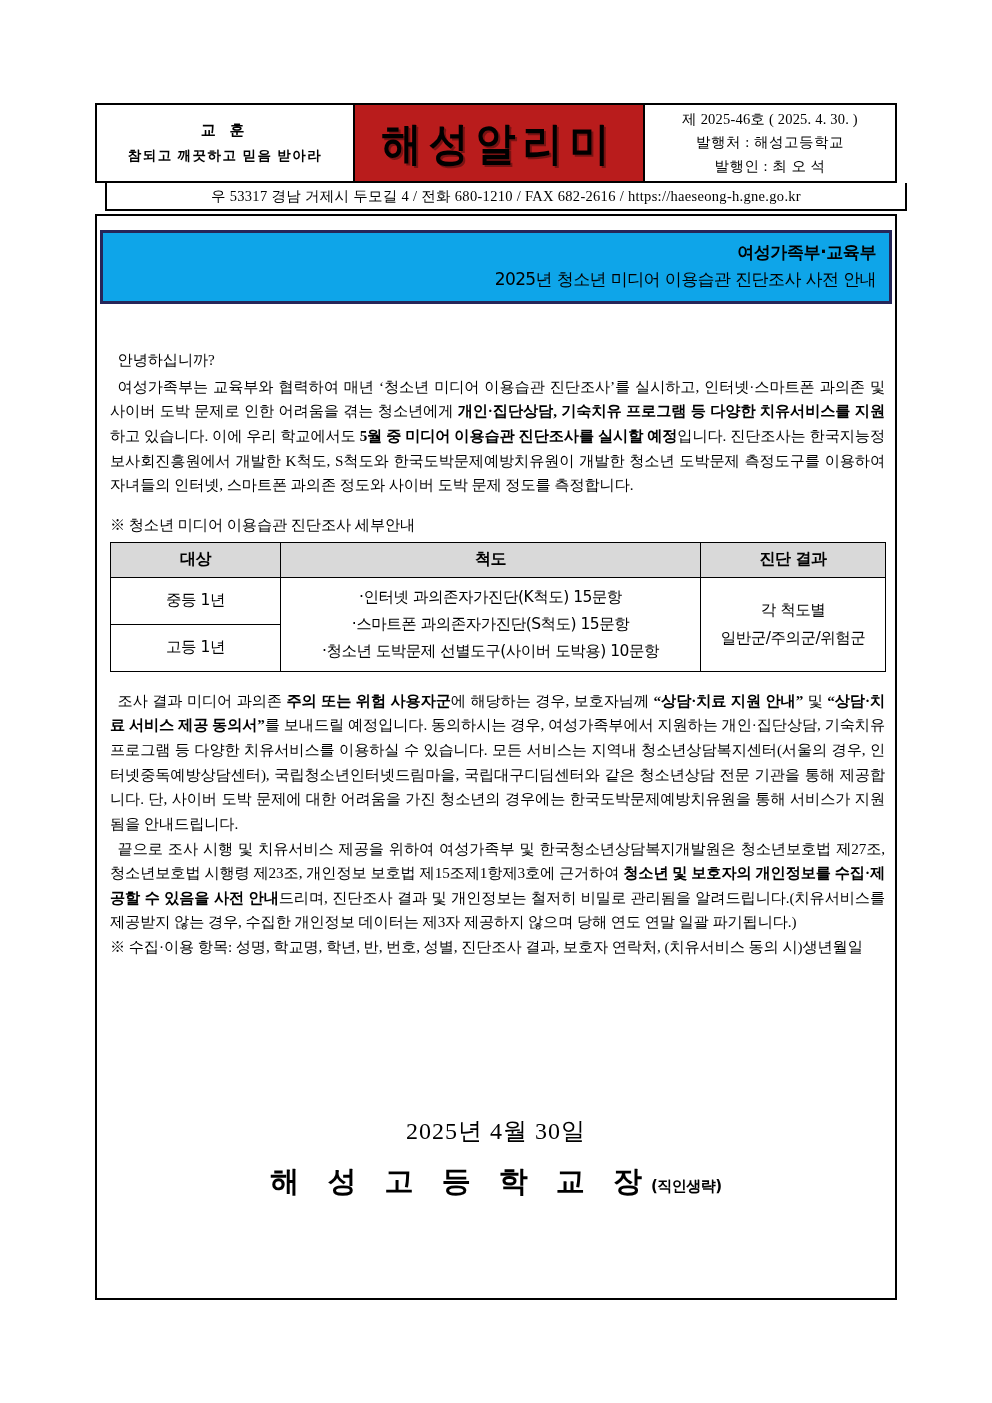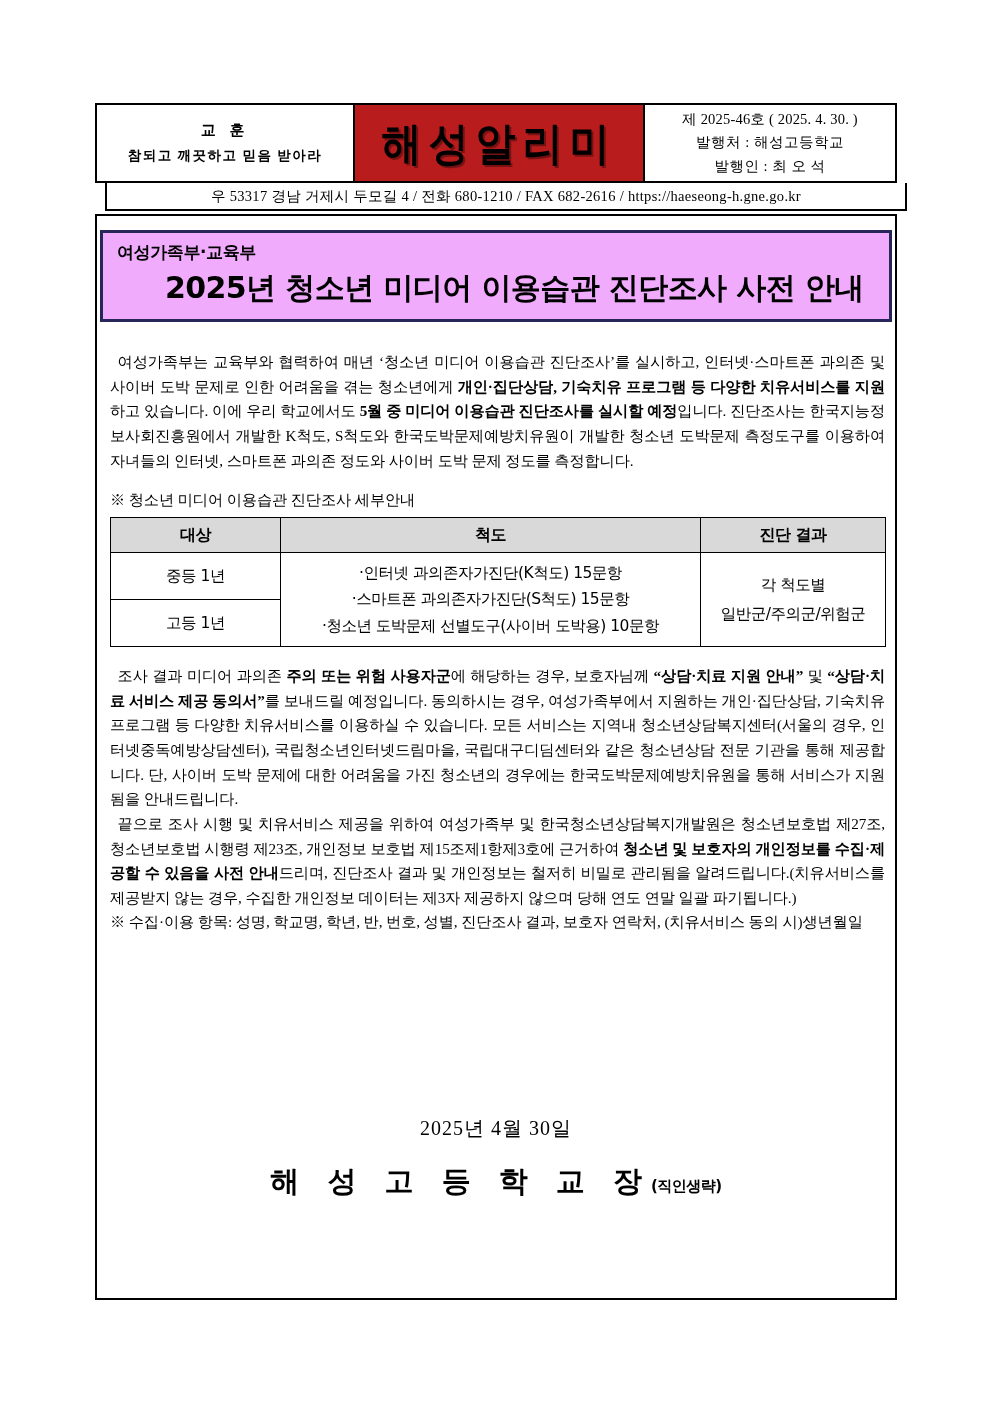--- a/index.html
+++ b/index.html
@@ -122,36 +122,37 @@
     border: 2px solid #000;
     box-sizing: border-box;
   }
 
   
   .titlebox {
     position: absolute;
     left: 100px;
     top: 230px;
     width: 792px;
-    background: #f0abfc;
+    background: #0ea5e9;
     border: 3px solid #262659;
     box-sizing: border-box;
     padding: 8px 13px 10px 14px;
+    text-align: right;
   }
   .title-kicker {
     font-family: "DejaVu Sans", sans-serif;
     font-size: 17px;
     font-weight: bold;
     letter-spacing: -0.4px;
     margin-bottom: 4px;
   }
   .title-main {
     font-family: "DejaVu Sans", sans-serif;
-    font-size: 30px;
-    font-weight: bold;
+    font-size: 17px;
+    font-weight: normal;
     letter-spacing: -0.6px;
     padding-left: 48px;
   }
 
   
   .content {
     position: absolute;
     left: 110px;
     top: 348px;
     width: 775px;
@@ -205,21 +206,21 @@
   .col2 { width: 420px; }
   .col3 { width: 185px; }
 
   
   .sig-date {
     position: absolute;
     left: 0;
     top: 1115px;
     width: 992px;
     text-align: center;
-    font-size: 20px;
+    font-size: 24px;
     letter-spacing: 1px;
   }
   .sig-name {
     position: absolute;
     left: 0;
     top: 1162px;
     width: 992px;
     text-align: center;
     font-family: "DejaVu Sans", sans-serif;
     font-weight: bold;
@@ -258,20 +259,21 @@
 
   <div class="frame"></div>
 
   <div class="titlebox">
     <div class="title-kicker">여성가족부·교육부</div>
     <div class="title-main">2025년 청소년 미디어 이용습관 진단조사 사전 안내</div>
   </div>
 
   <div class="content">
 
+    <p class="para"><span class="indent"></span><span>안녕하십니까?</span></p>
 
     <p class="para" style="margin-top:2px;"><span class="indent"></span><span>여성가족부는 교육부와 협력하여 매년 ‘청소년 미디어 이용습관 진단조사’를 실시하고, 인터넷·스마트폰 과의존 및 사이버 도박 문제로 인한 어려움을 겪는 청소년에게 </span><b>개인·집단상담, 기숙치유 프로그램 등 다양한 치유서비스를 지원</b><span>하고 있습니다. 이에 우리 학교에서도 </span><b>5월 중 미디어 이용습관 진단조사를 실시할 예정</b><span>입니다. 진단조사는 한국지능정보사회진흥원에서 개발한 K척도, S척도와 한국도박문제예방치유원이 개발한 청소년 도박문제 측정도구를 이용하여 자녀들의 인터넷, 스마트폰 과의존 정도와 사이버 도박 문제 정도를 측정합니다.</span></p>
 
     <div class="table-caption">※ 청소년 미디어 이용습관 진단조사 세부안내</div>
 
     <table class="detail">
       <colgroup>
         <col class="col1">
           <col class="col2">
           <col class="col3">

